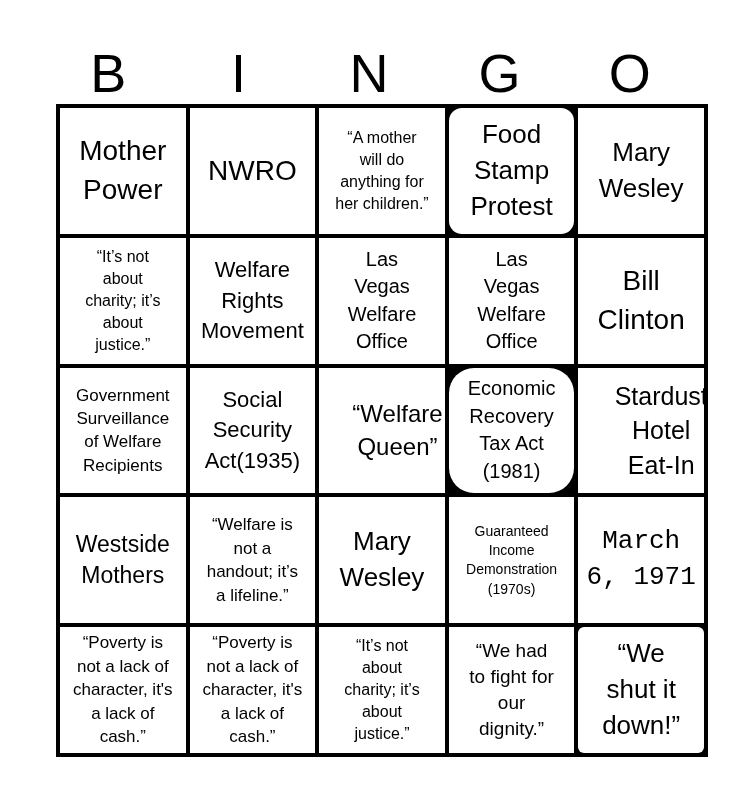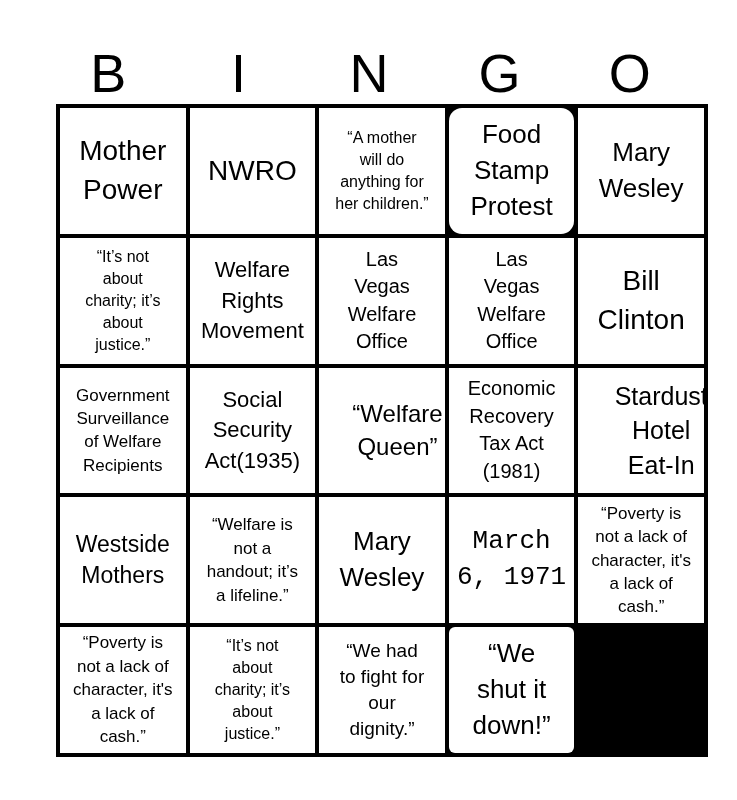--- a/index.html
+++ b/index.html
@@ -107,36 +107,40 @@
 
     <div class="cell" style="font-size: 17px;">Government
 Surveillance
 of Welfare
 Recipients</div>
     <div class="cell" style="font-size: 22px;">Social
 Security
 Act(1935)</div>
     <div class="cell" style="font-size: 24px; padding-left: 32px;">“Welfare
 Queen”</div>
-    <div class="cell" style="font-size: 20px;">Economic
+    <div class="cell" style="font-size: 20px; border-radius: 25px;">Economic
 Recovery
 Tax Act
 (1981)</div>
     <div class="cell" style="font-size: 25px; padding-left: 41px;">Stardust
 Hotel
 Eat-In</div>
 
     <div class="cell" style="font-size: 23px;">Westside
 Mothers</div>
     <div class="cell" style="font-size: 17px;">“Welfare is
 not a
 handout; it’s
 a lifeline.”</div>
     <div class="cell" style="font-size: 26px;">Mary
 Wesley</div>
+    <div class="cell" style="font-size: 14px;">Guaranteed
+Income
+Demonstration
+(1970s)</div>
     <div class="cell" style="font-size: 26px; font-family: Liberation Mono, monospace;">March
 6, 1971</div>
 
     <div class="cell" style="font-size: 17px;">“Poverty is
 not a lack of
 character, it's
 a lack of
 cash.”</div>
     <div class="cell" style="font-size: 17px;">“Poverty is
 not a lack of

